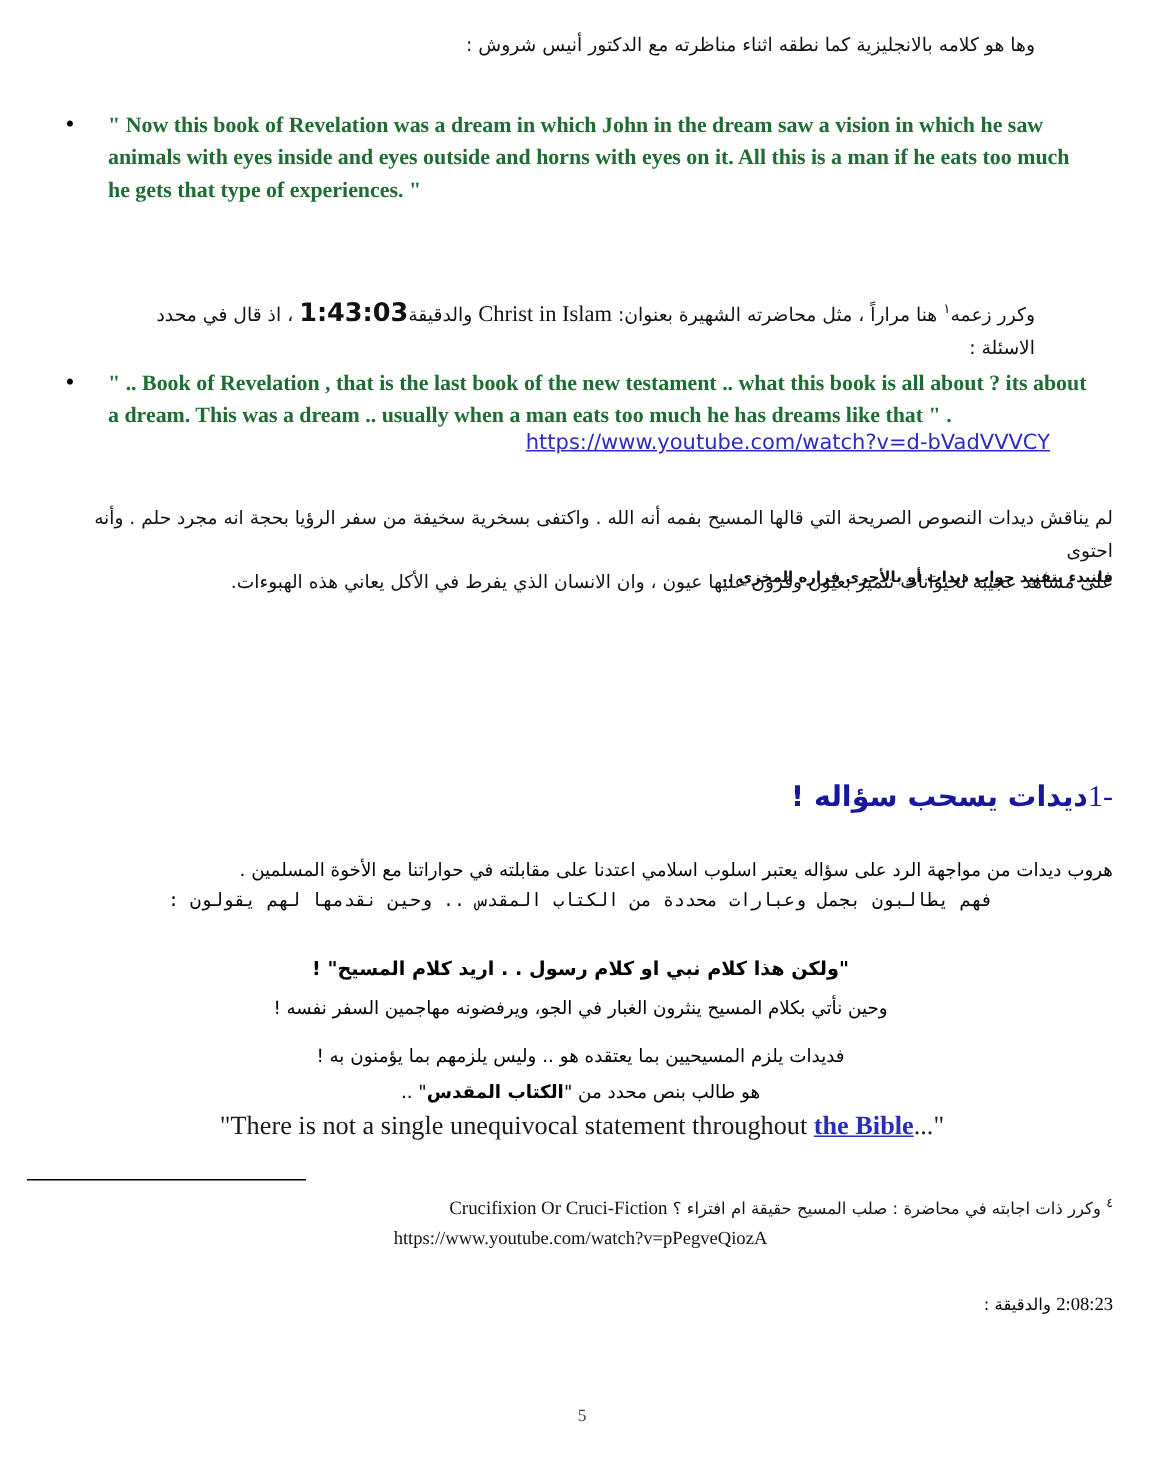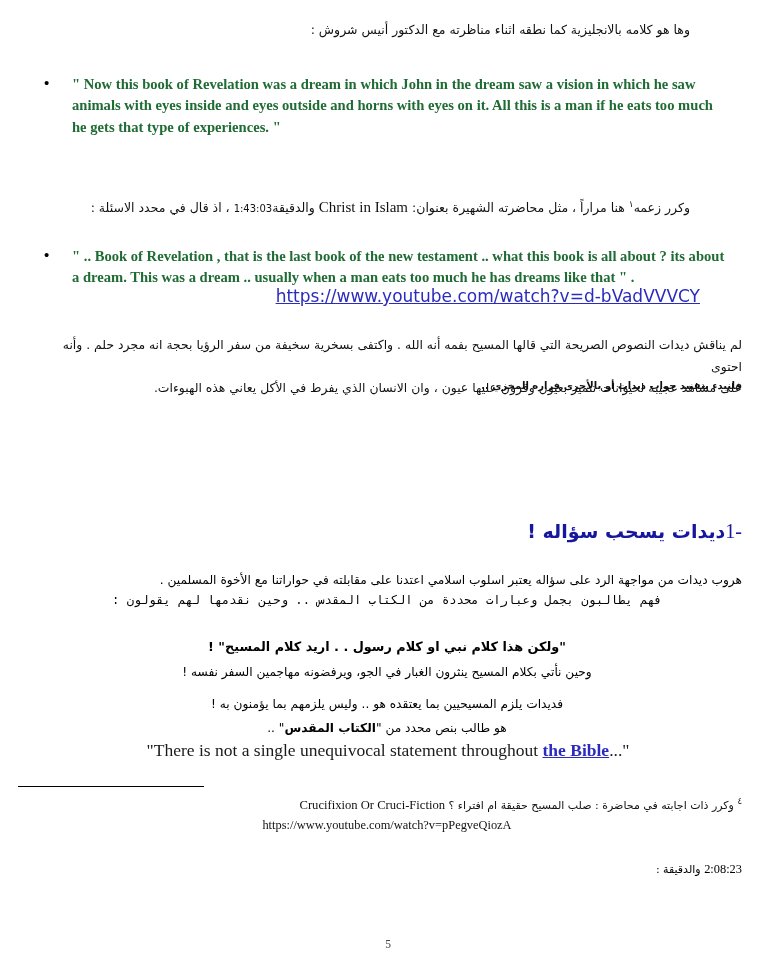--- a/index.html
+++ b/index.html
@@ -66,21 +66,21 @@
   #quote1 { top: 74px; left: 72px; width: 650px; }
   #quote2 { top: 246px; left: 72px; width: 660px; }
 
   .qmark { font-family: "Liberation Serif", serif; }
 
   
   .link {
     color: #2b2bbd;
     text-decoration: underline;
     font-family: "DejaVu Sans", sans-serif;
-    font-size: 17px;
+    font-size: 14px;
     font-weight: normal;
     text-align: center;
   }
   .link-row {
     position: absolute;
     top: 286px;
     left: 0;
     width: 700px;
     text-align: right;
   }
@@ -94,24 +94,24 @@
     font-size: 12.5px;
   }
   .latin-inline {
     font-family: "Liberation Serif", serif;
     font-size: 15px;
     direction: ltr;
     unicode-bidi: embed;
   }
   .num-inline {
     font-family: "DejaVu Sans", sans-serif;
-    font-weight: normal;
-    direction: ltr;
-    unicode-bidi: embed;
-    font-size: 10px;
+    font-weight: bold;
+    direction: ltr;
+    unicode-bidi: embed;
+    font-size: 17px;
   }
   .sup-note {
     font-size: 9px;
     vertical-align: super;
     font-family: "DejaVu Sans", sans-serif;
   }
 
   
   .para-main {
     position: absolute;

